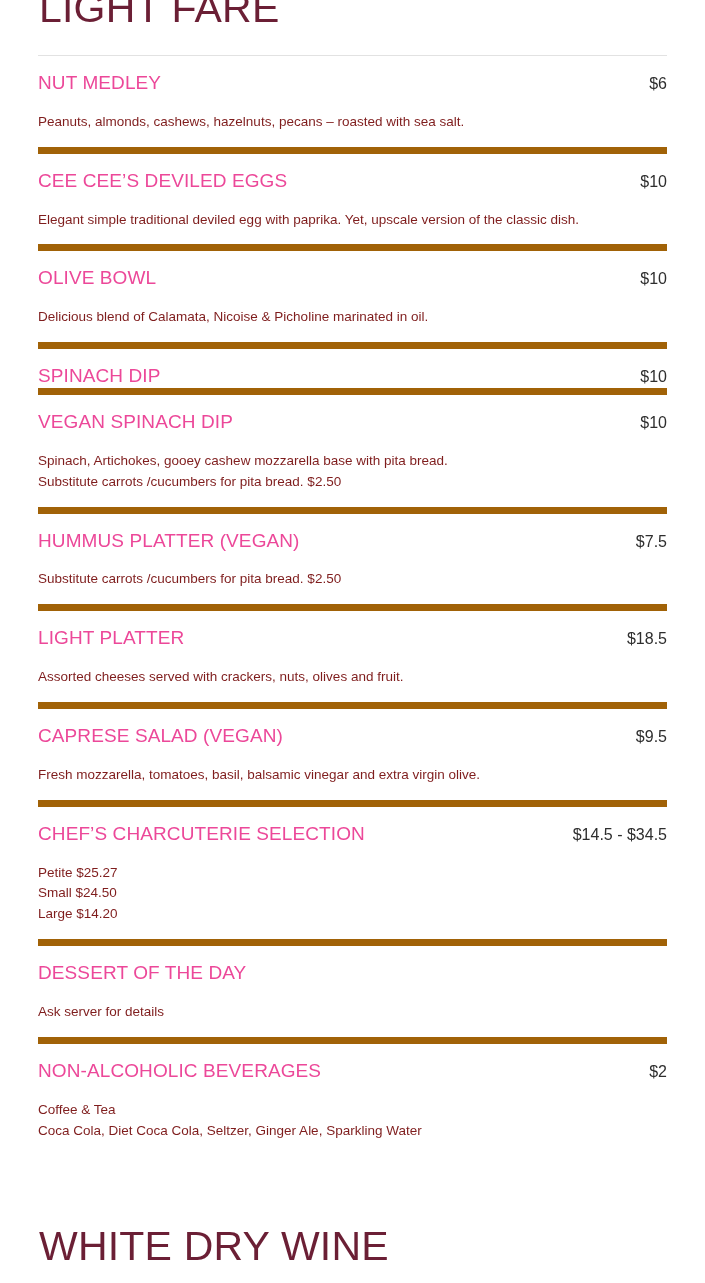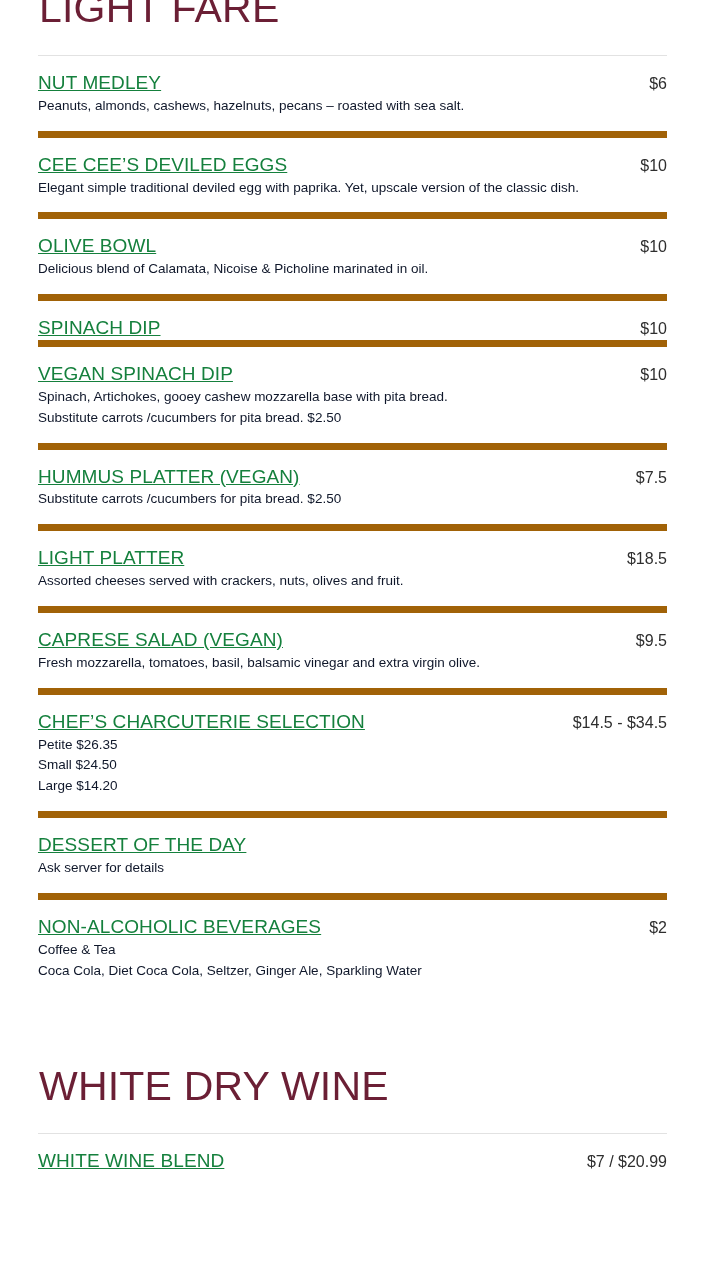--- a/index.html
+++ b/index.html
@@ -47,36 +47,35 @@
   }
   .item-head {
     display: flex;
     align-items: baseline;
     justify-content: space-between;
     gap: 16px;
   }
   .item-name {
     font-size: 19px;
     font-weight: 400;
-    color: #15803d;
+    color: #ec4899;
     letter-spacing: 0.1px;
     line-height: 1.2;
-    text-decoration: underline;
   }
   .item-price {
     font-size: 16px;
     color: #2e2e2e;
     white-space: nowrap;
     line-height: 1.2;
   }
   .item-desc {
     font-size: 13.5px;
-    color: #0f172a;
+    color: #7f1d1d;
     line-height: 1.55;
-    margin-top: 1px;
+    margin-top: 17px;
     padding-bottom: 14px;
     max-width: 632px;
   }
   .item-desc .line {
     display: block;
   }
 </style>
 </head>
 <body>
 
@@ -153,21 +152,21 @@
         <div class="item-desc">
           <span class="line">Fresh mozzarella, tomatoes, basil, balsamic vinegar and extra virgin olive.</span>
         </div>
       </div>
       <div class="item">
         <div class="item-head">
           <div class="item-name">CHEF’S CHARCUTERIE SELECTION</div>
           <div class="item-price">$14.5 - $34.5</div>
         </div>
         <div class="item-desc">
-          <span class="line">Petite $26.35</span>
+          <span class="line">Petite $25.27</span>
           <span class="line">Small $24.50</span>
           <span class="line">Large $14.20</span>
         </div>
       </div>
       <div class="item">
         <div class="item-head">
           <div class="item-name">DESSERT OF THE DAY</div>
           <div class="item-price"></div>
         </div>
         <div class="item-desc">

